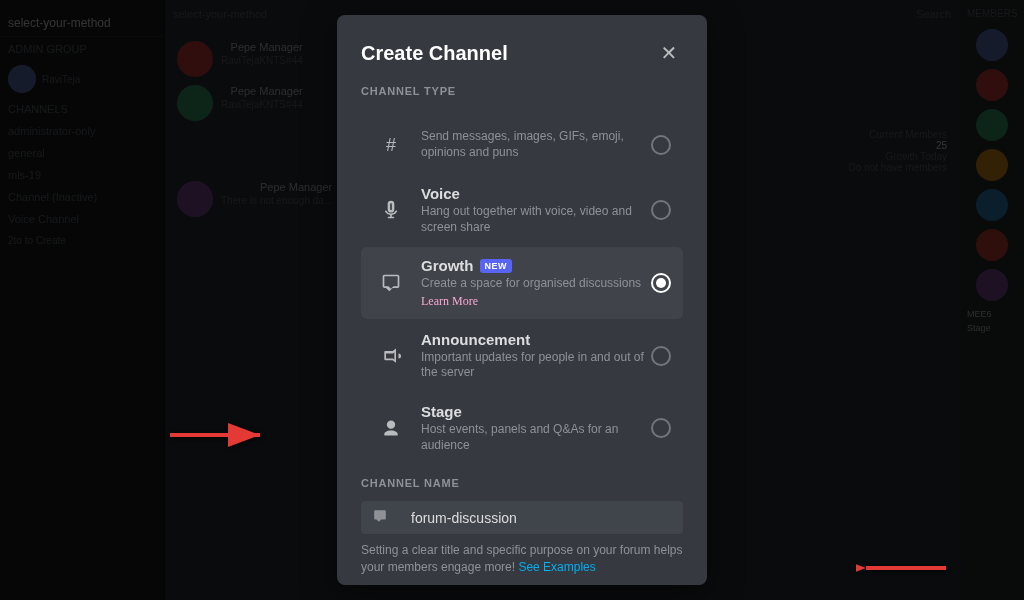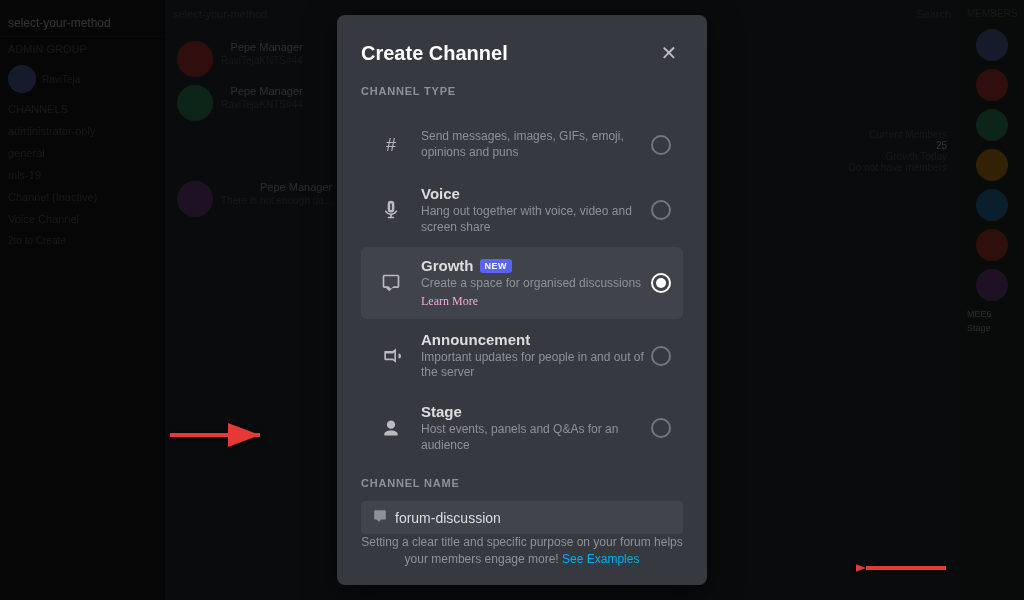--- a/index.html
+++ b/index.html
@@ -209,21 +209,21 @@
       color: #8e9297;
       margin-bottom: 12px;
     }
 
     .channel-input-wrapper {
       background: #40444b;
       border-radius: 4px;
       display: flex;
       align-items: center;
       padding: 8px 12px;
-      gap: 8px;
+      gap: 24px;
     }
 
     .channel-input-wrapper .input-icon {
       color: #8e9297;
       font-size: 14px;
     }
 
     .channel-input {
       background: none;
       border: none;
@@ -232,22 +232,22 @@
       font-size: 14px;
       flex: 1;
       width: 100%;
     }
 
     .channel-input::placeholder { color: #72767d; }
 
     .helper-text {
       font-size: 12px;
       color: #8e9297;
+      margin-top: 8px;
       line-height: 1.4;
-      text-align: center;
     }
 
     .helper-link {
       color: #00aff4;
       text-decoration: none;
     }
 
     
     .arrow-left {
       position: absolute;

